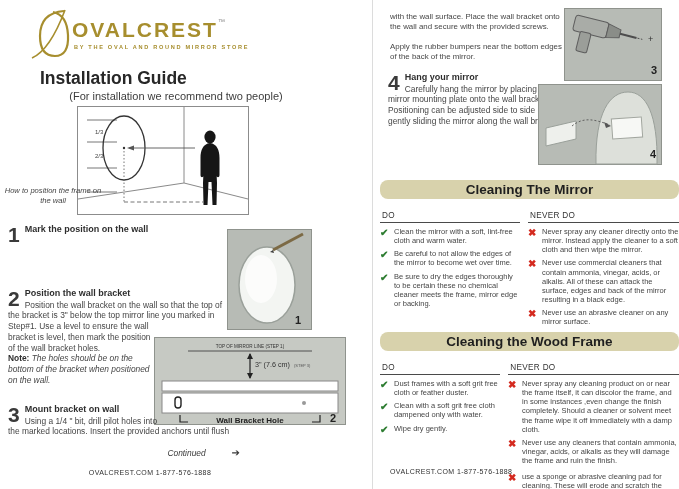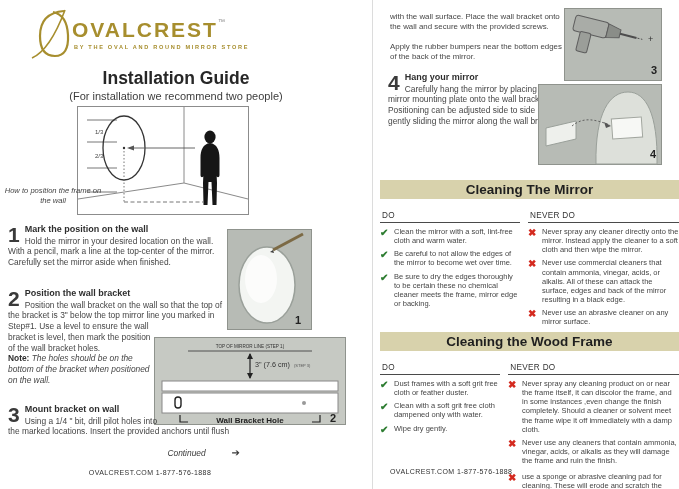--- a/index.html
+++ b/index.html
@@ -6,36 +6,36 @@
   #canvas{
     position:relative;width:679px;height:489px;background:#ffffff;
     font-family:"Liberation Sans", sans-serif;color:#3d3d3d;overflow:hidden;
     box-shadow:0 0 4px rgba(0,0,0,.25);
   }
   .abs{position:absolute;}
   
   .logo-word{font-size:21px;font-weight:bold;letter-spacing:2px;color:#a78e2e;}
   .tm{font-size:7px;color:#8a8a8a;vertical-align:top;font-weight:normal;letter-spacing:0;}
   .tagline{font-size:5.6px;letter-spacing:1.7px;color:#a78e2e;font-weight:bold;}
-  .page-title{font-size:17.5px;font-weight:bold;color:#272727;text-align:center;}
+  .page-title{font-size:17.5px;font-weight:bold;color:#272727;text-align:left;}
   .page-subtitle{font-size:11px;color:#3d3d3d;text-align:center;}
   .diagram-caption{font-size:7.6px;font-style:italic;color:#444;text-align:center;line-height:1.3;}
   .step{font-size:8.4px;line-height:1.28;color:#464646;}
   .stepnum{float:left;font-size:21px;font-weight:bold;color:#3a3a3a;line-height:.85;margin:2px 5px 0 0;}
   .stephead{font-weight:bold;font-size:9px;color:#2e2e2e;}
   .narrow{display:block;}
   .note-label{font-weight:bold;color:#2e2e2e;}
   .note-text{font-style:italic;}
   .continued{font-size:8.4px;font-style:italic;color:#3a3a3a;text-align:right;}
   .continued .arr{font-style:normal;margin-left:26px;font-size:10px;}
   .footer{font-size:7px;letter-spacing:.4px;color:#2f2f2f;}
   
   .rpara{font-size:7.9px;line-height:1.3;color:#464646;}
   .sect-bar{background:#d8d2ac;height:19px;line-height:19px;text-align:center;
-            font-size:13.5px;font-weight:bold;color:#1f1f1f;}
+            font-size:13.5px;font-weight:bold;color:#1f1f1f;border-radius:8px;}
   .cols{display:flex;margin-top:3px;}
   .colhead{font-size:8.2px;color:#333;border-bottom:1px solid #4a4a4a;padding:1px 0 2px 2px;letter-spacing:.3px;margin-top:8px;}
   .item{display:flex;margin-top:4px;font-size:7.5px;line-height:1.22;color:#464646;}
   .item .ic{width:14px;flex:none;font-size:10px;line-height:1;padding-top:1px;}
   .check{color:#2e7d32;font-weight:bold;}
   .xmark{color:#d42a1f;font-weight:bold;}
   .divider{width:1px;background:#dcdcdc;}
   svg text{font-family:"Liberation Sans", sans-serif;}
 </style>
 </head>
@@ -76,21 +76,20 @@
       <path d="M133 37 C126 38 123.5 44 123.5 52 L123.5 69 C123.5 72 126.5 72 126.5 69 L127 55
                L126 77 L126.5 99 L130.5 99 L131.5 76 L134.5 76 L135.5 99 L139.5 99 L140 77 L139 55
                L139.5 69 C139.5 72 142.5 72 142.5 69 L142.5 52 C142.5 44 140 38 133 37 Z"></path>
     </g>
   </svg>
   <div class="abs diagram-caption" style="left:2px;top:186px;width:102px">How to position the frame on the wall</div>
 
   <div class="abs step" style="left:8px;top:224px;width:214px">
     <span class="stepnum">1</span>
     <span class="stephead">Mark the position on the wall</span><br>
-    <span>Hold the mirror in your desired location on the wall. With a pencil, mark a line at the top-center of the mirror. Carefully set the mirror aside when finished.</span>
   </div>
 
   <div class="abs step" style="left:8px;top:288px;width:218px">
     <span class="stepnum">2</span>
     <span class="stephead">Position the wall bracket</span><br>
     <span>Position the wall bracket on the wall so that the top of the bracket is 3" below the top mirror line you marked in</span>
     <span class="narrow" style="width:144px">Step#1. Use a level to ensure the wall bracket is level, then mark the position of the wall bracket holes.</span>
     <span class="narrow" style="width:144px"><span class="note-label">Note:</span> <span class="note-text">The holes should be on the bottom of the bracket when positioned on the wall.</span></span>
   </div>
 

